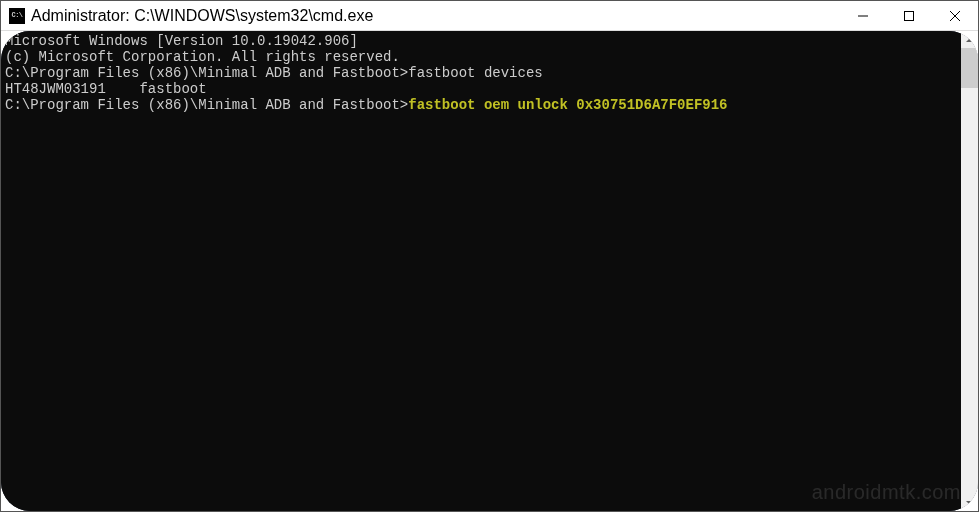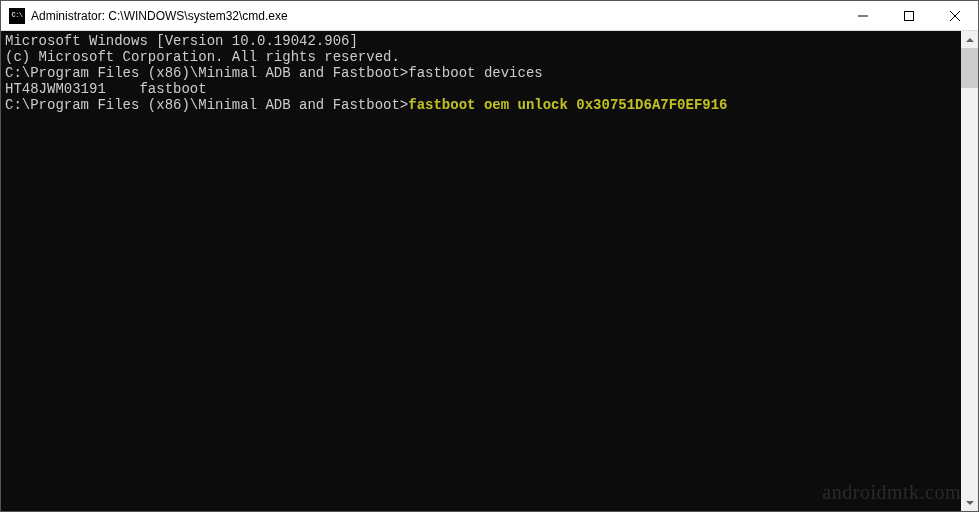--- a/index.html
+++ b/index.html
@@ -44,21 +44,21 @@
     }
     .titlebar-icon-inner {
       color: #ccc;
       font-size: 7px;
       font-family: "Courier New", monospace;
       line-height: 1;
       letter-spacing: -0.5px;
       font-weight: bold;
     }
     .titlebar-text {
-      font-size: 12px;
+      font-size: 16px;
       color: #000;
       flex: 1;
       white-space: nowrap;
       overflow: hidden;
     }
     .titlebar-controls {
       display: flex;
       height: 100%;
     }
     .tb-btn {
@@ -73,20 +73,21 @@
     }
     .tb-btn svg {
       width: 10px;
       height: 10px;
     }
     .terminal-area {
       flex: 1;
       display: flex;
       background: #0f172a;
       overflow: hidden;
+      border-radius: 29px;
     }
     .terminal {
       flex: 1;
       background: #0c0c0c;
       color: #ccc;
       font-family: Consolas, "Courier New", monospace;
       font-size: 14px;
       line-height: 16px;
       padding: 2px 4px;
       white-space: pre;
@@ -127,21 +128,21 @@
       color: #c1c124;
       font-weight: bold;
     }
     .watermark {
       position: absolute;
       bottom: 8px;
       right: 18px;
       font-size: 20px;
       font-weight: 400;
       color: rgba(255,255,255,0.12);
-      font-family: Liberation Serif, serif;
+      font-family: Liberation Sans, sans-serif;
       letter-spacing: 0.5px;
       pointer-events: none;
     }
   </style>
 </head>
 <body>
 
 <div class="window">
 
   <div class="titlebar">

